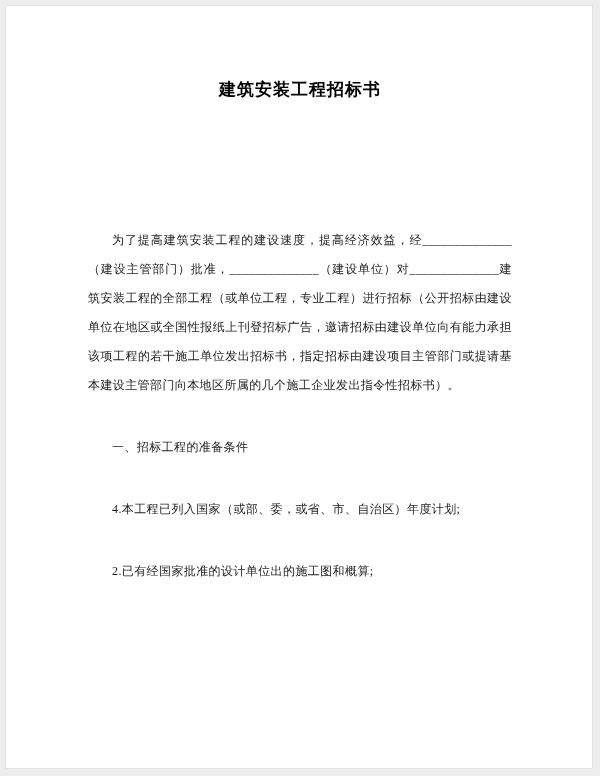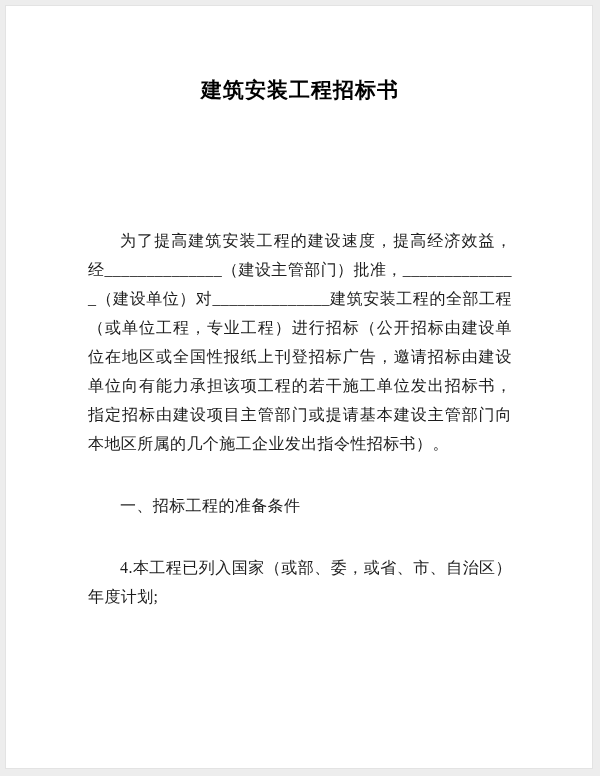--- a/index.html
+++ b/index.html
@@ -20,30 +20,30 @@
     top: 5px;
     width: 588px;
     height: 764px;
     background: #ffffff;
     border: 1px solid #e3e3e3;
     box-sizing: border-box;
     padding: 70px 80px 0 82px;
     color: #1c1c1c;
   }
   .doc-title {
-    font-size: 21px;
+    font-size: 17px;
     font-weight: bold;
     text-align: center;
     letter-spacing: 1px;
     line-height: 28px;
     margin: 0 0 122px 0;
     color: #000000;
   }
   .doc-body p {
-    font-size: 16px;
+    font-size: 12px;
     line-height: 29px;
     letter-spacing: 0.4px;
     text-align: justify;
     text-indent: 2em;
     margin: 16px 0 33px 0;
     word-break: break-all;
   }
 </style>
 </head>
 <body>
@@ -52,15 +52,16 @@
   <h1 class="doc-title">建筑安装工程招标书</h1>
 
   <div class="doc-body">
     <p>为了提高建筑安装工程的建设速度，提高经济效益，经______________（建设主管部门）批准，______________（建设单位）对______________建筑安装工程的全部工程（或单位工程，专业工程）进行招标（公开招标由建设单位在地区或全国性报纸上刊登招标广告，邀请招标由建设单位向有能力承担该项工程的若干施工单位发出招标书，指定招标由建设项目主管部门或提请基本建设主管部门向本地区所属的几个施工企业发出指令性招标书）。</p>
 
     <p>一、招标工程的准备条件</p>
 
 
     <p>4.本工程已列入国家（或部、委，或省、市、自治区）年度计划;</p>
 
+    <p>2.已有经国家批准的设计单位出的施工图和概算;</p>
 
   </div>
 </div>
 
 </body></html>

